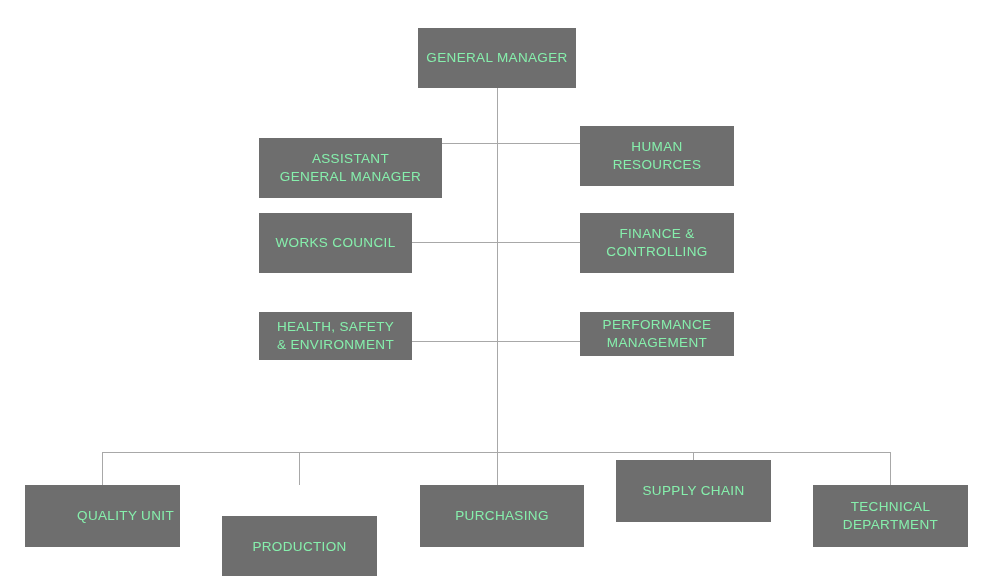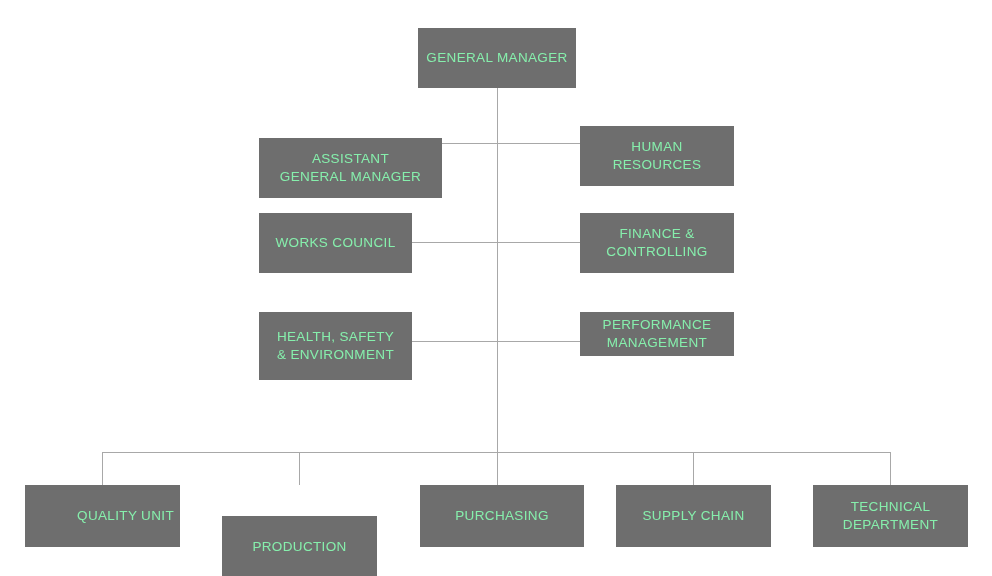--- a/index.html
+++ b/index.html
@@ -84,39 +84,39 @@
   </div>
 
   <div class="node" style="left:259px; top:213px; width:153px; height:60px;">
     <span class="label">WORKS COUNCIL</span>
   </div>
   <div class="node" style="left:580px; top:213px; width:154px; height:60px;">
     <span class="label">FINANCE &amp;
 CONTROLLING</span>
   </div>
 
-  <div class="node" style="left:259px; top:312px; width:153px; height:68px;">
+  <div class="node" style="left:259px; top:312px; width:153px; height:48px;">
     <span class="label">HEALTH, SAFETY
 &amp; ENVIRONMENT</span>
   </div>
   <div class="node" style="left:580px; top:312px; width:154px; height:44px;">
     <span class="label">PERFORMANCE
 MANAGEMENT</span>
   </div>
 
   <div class="node" style="left:25px; top:485px; width:155px; height:62px;justify-content:flex-end;">
     <span class="label">QUALITY UNIT</span>
   </div>
   <div class="node" style="left:222px; top:485px; width:155px; height:62px;margin-top:31px;">
     <span class="label">PRODUCTION</span>
   </div>
   <div class="node" style="left:420px; top:485px; width:164px; height:62px;">
     <span class="label">PURCHASING</span>
   </div>
-  <div class="node" style="left:616px; top:485px; width:155px; height:62px;">
+  <div class="node" style="left:616px; top:460px; width:155px; height:62px;">
     <span class="label">SUPPLY CHAIN</span>
   </div>
   <div class="node" style="left:813px; top:485px; width:155px; height:62px;">
     <span class="label">TECHNICAL
 DEPARTMENT</span>
   </div>
 
 </div>
 
 </body></html>

